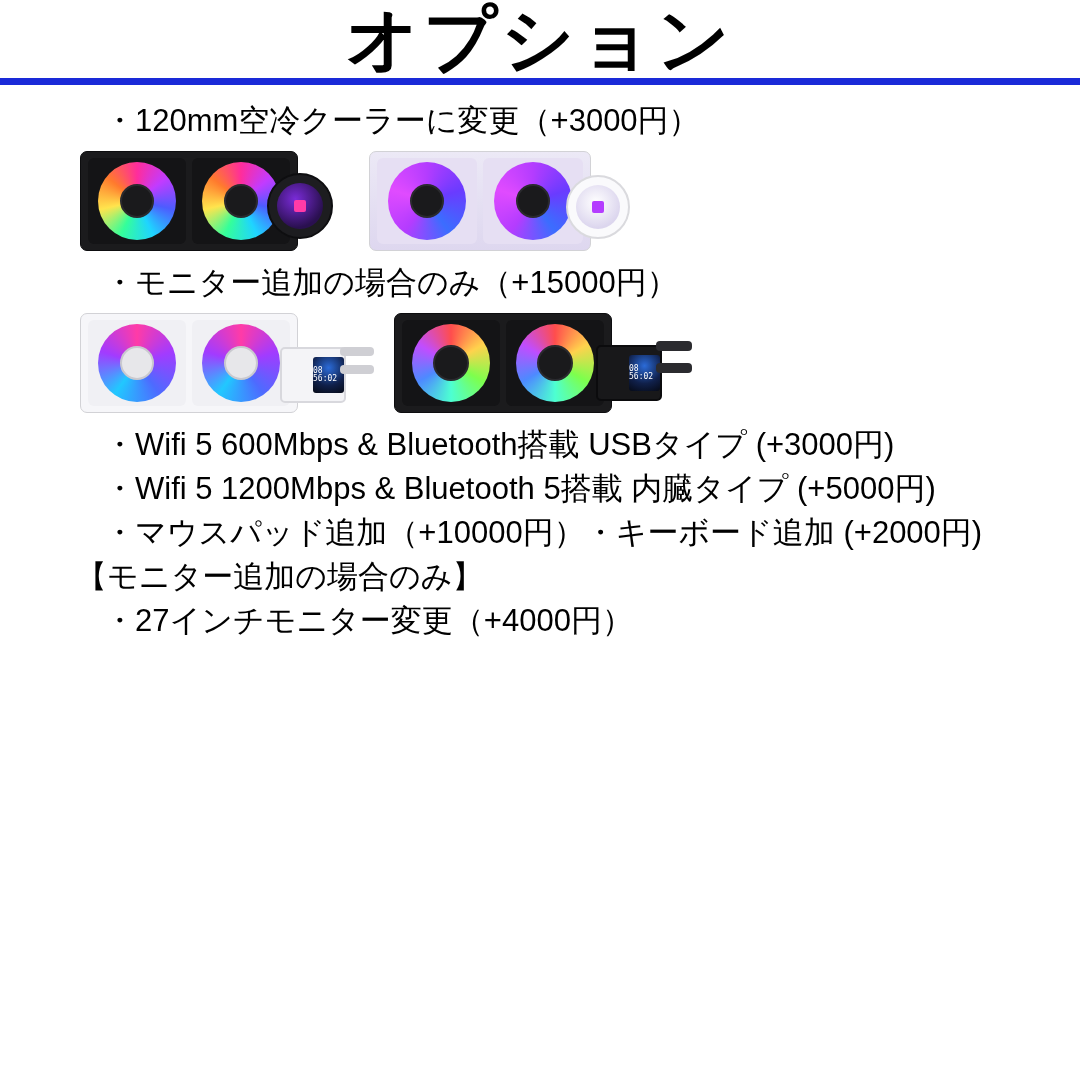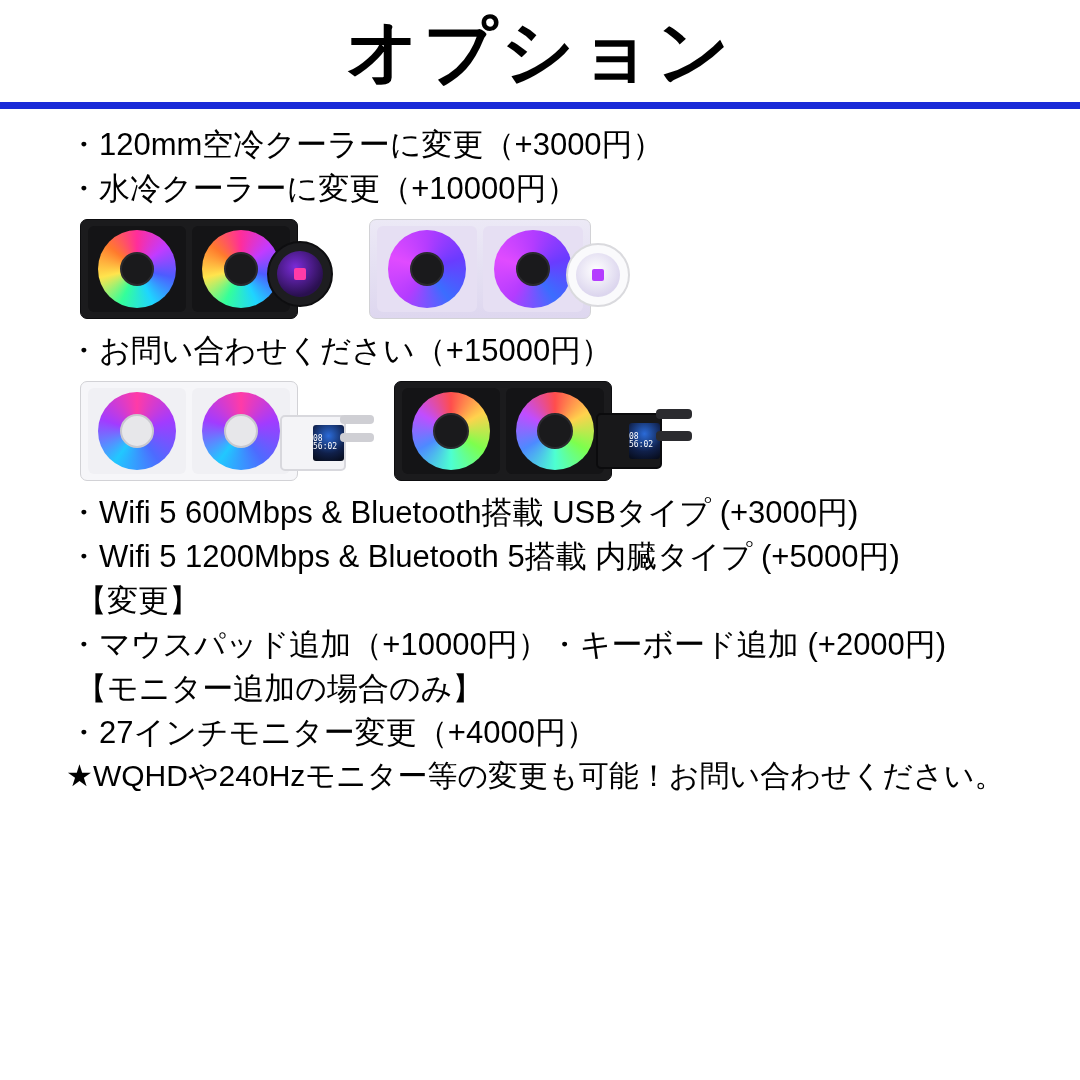--- a/index.html
+++ b/index.html
@@ -11,21 +11,21 @@
     width: 1080px;
     height: 1080px;
     font-family: "Liberation Sans", "DejaVu Sans", sans-serif;
     color: #000000;
     overflow: hidden;
     position: relative;
   }
 
   
   .header {
-    height: 102px;
+    height: 78px;
     display: flex;
     align-items: center;
     justify-content: center;
     position: relative;
   }
   .header-title {
     font-size: 72px;
     font-weight: 700;
     letter-spacing: 4px;
     line-height: 1;
@@ -46,21 +46,21 @@
     font-size: 31px;
     line-height: 1.42;
     padding-left: 76px;
     white-space: nowrap;
     letter-spacing: 0px;
   }
   .line.heading {
     font-size: 31px;
   }
   .line.bullet {
-    padding-left: 68px;
+    padding-left: 104px;
   }
   .line.star {
     padding-left: 66px;
     font-size: 30px;
   }
 
   
   .img-row {
     display: flex;
     align-items: flex-start;
@@ -188,21 +188,20 @@
 <body>
 
 <div class="header">
   <div class="header-title">オプション</div>
 </div>
 <div class="header-rule"></div>
 
 <div class="content">
 
   <div class="line bullet">・120mm空冷クーラーに変更（+3000円）</div>
-  <div class="line bullet">・水冷クーラーに変更（+10000円）</div>
 
   <div class="img-row">
 
     <div class="aio" style="width:245px;height:104px;">
       <div class="radiator dark" style="width:218px;height:100px;">
         <div class="fan dark" style="width:98px;height:86px;">
           <div class="ring rgb1" style="width:78px;height:78px;">
             <div class="hub" style="width:30px;height:30px;"></div>
           </div>
         </div>
@@ -232,21 +231,21 @@
         </div>
       </div>
       <div class="pump white" style="width:60px;height:60px;right:-6px;top:24px;">
         <div class="pump-inner" style="width:44px;height:44px;background:radial-gradient(circle at 45% 40%,#ffffff,#dcd6ee 70%);"></div>
         <div class="pump-logo" style="width:12px;height:12px;background:#b43cff;"></div>
       </div>
     </div>
 
   </div>
 
-  <div class="line bullet">・お問い合わせください（+15000円）</div>
+  <div class="line bullet">・モニター追加の場合のみ（+15000円）</div>
 
   <div class="img-row">
 
     <div class="aio" style="width:262px;height:104px;">
       <div class="radiator light" style="width:218px;height:100px;background:#f6f6f9;">
         <div class="fan light" style="width:98px;height:86px;background:#f0f0f4;">
           <div class="ring rgb3" style="width:78px;height:78px;">
             <div class="hub lighthub" style="width:30px;height:30px;"></div>
           </div>
         </div>
@@ -289,20 +288,18 @@
         <div class="tube" style="width:36px;height:10px;left:4px;top:4px;"></div>
         <div class="tube" style="width:36px;height:10px;left:4px;top:26px;"></div>
       </div>
     </div>
 
   </div>
 
   <div class="line bullet">・Wifi 5 600Mbps &amp; Bluetooth搭載 USBタイプ (+3000円)</div>
   <div class="line bullet">・Wifi 5 1200Mbps &amp; Bluetooth 5搭載 内臓タイプ (+5000円)</div>
 
-  <div class="line heading">【変更】</div>
   <div class="line bullet">・マウスパッド追加（+10000円）・キーボード追加 (+2000円)</div>
 
   <div class="line heading">【モニター追加の場合のみ】</div>
   <div class="line bullet">・27インチモニター変更（+4000円）</div>
-  <div class="line star">★WQHDや240Hzモニター等の変更も可能！お問い合わせください。</div>
 
 </div>
 
 </body></html>

